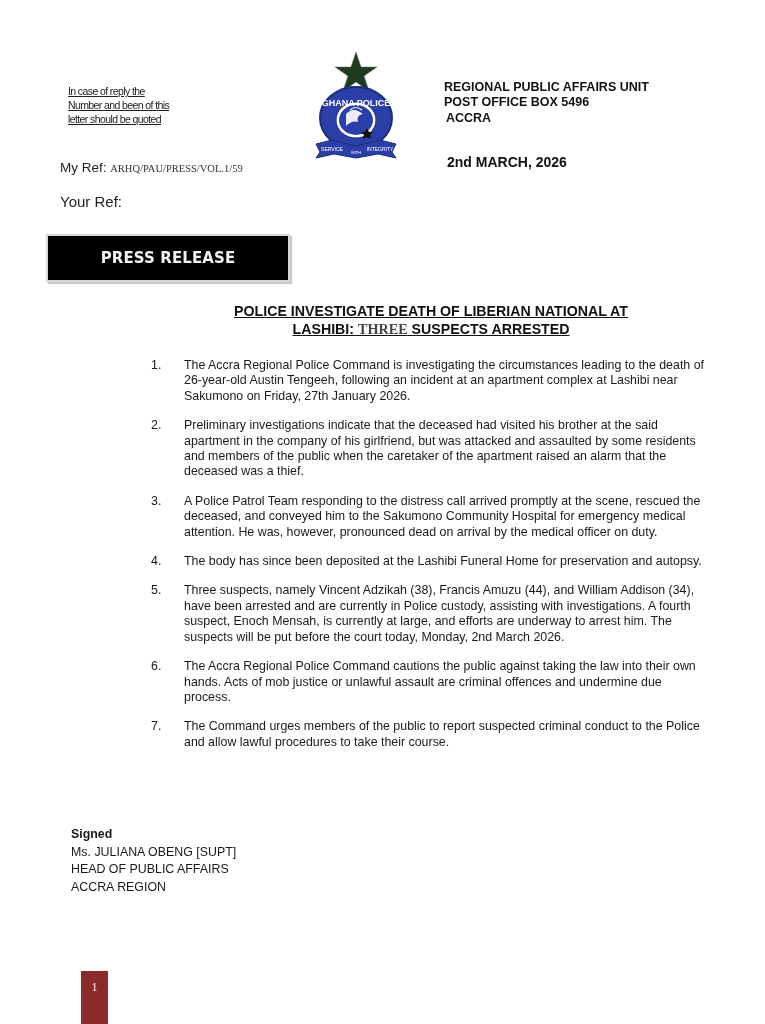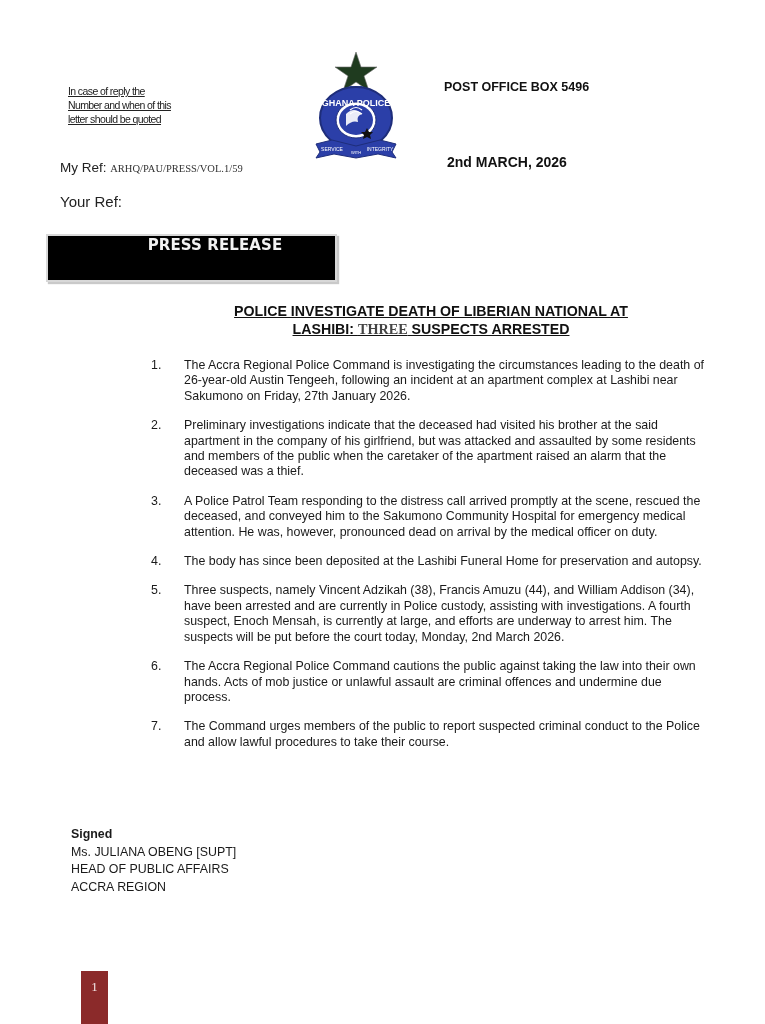--- a/index.html
+++ b/index.html
@@ -21,21 +21,21 @@
   .logo { left: 312px; top: 48px; width: 98px; height: 118px; text-decoration: underline; }
   .address {
     left: 444px; top: 80px; font-weight: bold; font-size: 12.5px; line-height: 15.3px; color: #111;
   }
   .address div { white-space: nowrap; }
   .address .city { padding-left: 2px; }
   .date { left: 447px; top: 154px; font-weight: bold; font-size: 14px; color: #111; white-space: nowrap; }
   .press-box {
     left: 46px; top: 234px; width: 240px; height: 44px;
     background: #000; border: 2px solid #d8d8d8; box-shadow: 2px 2px 1px #c9c9c9;
-    display: flex; justify-content: center; padding-left: 47px;
+    display: flex; align-items: center; justify-content: center;
   }
   .press-box span {
     color: #f2f2f2; font-weight: bold; font-size: 15px; letter-spacing: 0.1px;
     font-family: "DejaVu Sans", sans-serif;
   }
   .headline {
     left: 150px; width: 562px; top: 303px; text-align: center;
     font-weight: bold; font-size: 14.2px; line-height: 17.5px; text-decoration: underline; color: #111;
   }
   .headline .serif { font-family: "Liberation Serif", serif; font-weight: bold; color: #444; }
@@ -49,21 +49,21 @@
     left: 81px; top: 971px; width: 27px; height: 53px; background: #8b2a2a;
     color: #f2e6e6; font-family: "Liberation Serif", serif; font-size: 13px;
     text-align: center; padding-top: 8px; box-sizing: border-box;
   }
 </style>
 </head>
 <body>
 
 <div class="abs reply-note">
   <div>In case of reply the</div>
-  <div>Number and when of this</div>
+  <div>Number and been of this</div>
   <div>letter should be quoted</div>
 </div>
 
 <div class="abs myref">
   <span>My Ref:</span>
   <span class="val">ARHQ/PAU/PRESS/VOL.1/59</span>
 </div>
 <div class="abs yourref">
   <span>Your Ref:</span>
 </div>
@@ -81,21 +81,23 @@
     <polygon points="55,80 57,84 61,84 58,87 59,91 55,89 51,91 52,87 49,84 53,84" fill="#111"></polygon>
     <text x="44" y="58" font-size="9" font-weight="bold" fill="#fff" text-anchor="middle" font-family="Liberation Sans, sans-serif">GHANA POLICE</text>
     <path d="M4,96 L20,92 L44,98 L68,92 L84,96 L80,104 L84,110 L66,106 L44,110 L22,106 L4,110 L8,104 z" fill="#2b3fa8" stroke="#1e2d7a" stroke-width="1"></path>
     <text x="20" y="103" font-size="5" fill="#fff" text-anchor="middle" font-family="Liberation Sans, sans-serif">SERVICE</text>
     <text x="44" y="106" font-size="4" fill="#fff" text-anchor="middle" font-family="Liberation Sans, sans-serif">WITH</text>
     <text x="68" y="103" font-size="5" fill="#fff" text-anchor="middle" font-family="Liberation Sans, sans-serif">INTEGRITY</text>
   </svg>
 </div>
 
 <div class="abs address">
+  <div>REGIONAL PUBLIC AFFAIRS UNIT</div>
   <div>POST OFFICE BOX 5496</div>
+  <div class="city">ACCRA</div>
 </div>
 <div class="abs date">2nd MARCH, 2026</div>
 
 <div class="abs press-box">
   <span>PRESS RELEASE</span>
 </div>
 
 <div class="abs headline">
   <div>POLICE INVESTIGATE DEATH OF LIBERIAN NATIONAL AT</div>
   <div><span>LASHIBI: </span><span class="serif">THREE</span><span> SUSPECTS ARRESTED</span></div>

